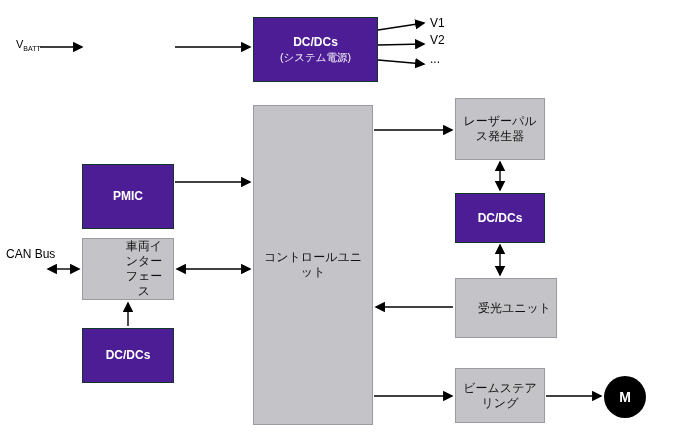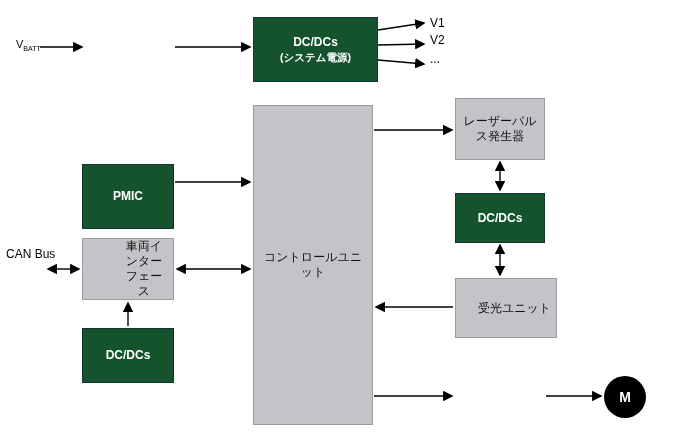--- a/index.html
+++ b/index.html
@@ -17,26 +17,26 @@
     display:flex;
     flex-direction:column;
     align-items:center;
     justify-content:center;
     text-align:center;
     z-index:2;
     padding:3px 5px;
     line-height:1.25;
   }
   .gray{background:#C4C3C7;border:1px solid #9B9AA0;color:#111;}
-  .teal{background:#14532d;border:1px solid #14352F;color:#fff;}
+  .teal{background:#4c1d95;border:1px solid #14352F;color:#fff;}
   .yellow{background:#F2B33D;border:1px solid #D19A2F;color:#111;}
   .lbl{font-size:12px;}
   .lbl.bold{font-weight:700;}
   .lbl.semibold{font-weight:600;}
-  .sub{font-size:10.5px;font-weight:700;margin-top:1px;}
+  .sub{font-size:10.5px;font-weight:400;margin-top:1px;}
   .txt{position:absolute;z-index:2;font-size:12px;color:#000;white-space:nowrap;}
   .subscript{font-size:7px;}
   
   .b-input-filter{left:85px;top:17px;width:90px;height:62px;}
   .b-dcdc-system{left:253px;top:17px;width:125px;height:65px;}
   .b-pmic{left:82px;top:164px;width:92px;height:65px;}
   .b-vehicle-interface{left:82px;top:238px;width:92px;height:62px;padding-left:37px;}
   .b-dcdc-vehicle{left:82px;top:328px;width:92px;height:55px;}
   .b-control-unit{left:253px;top:105px;width:120px;height:320px;}
   .b-laser{left:455px;top:98px;width:90px;height:62px;}
@@ -117,18 +117,21 @@
   </div>
 
   <div class="block teal b-dcdc-laser">
     <span class="lbl bold">DC/DCs</span>
   </div>
 
   <div class="block gray b-receiver">
     <span class="lbl">受光ユニット</span>
   </div>
 
+  <div class="block gray b-beam">
+    <span class="lbl">ビームステアリング</span>
+  </div>
 
   <div class="motor">
     <span>M</span>
   </div>
 
 </div>
 
 </body></html>

